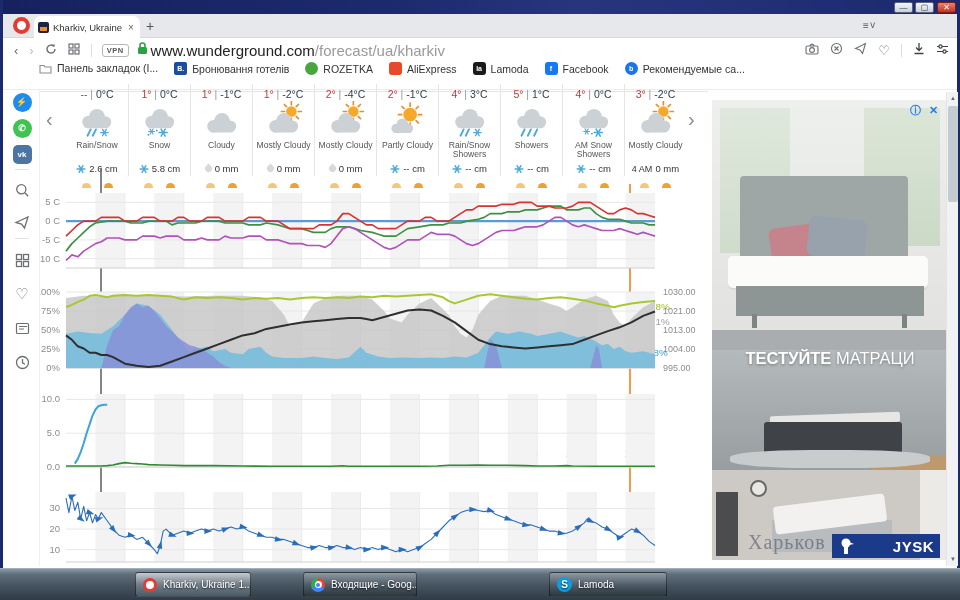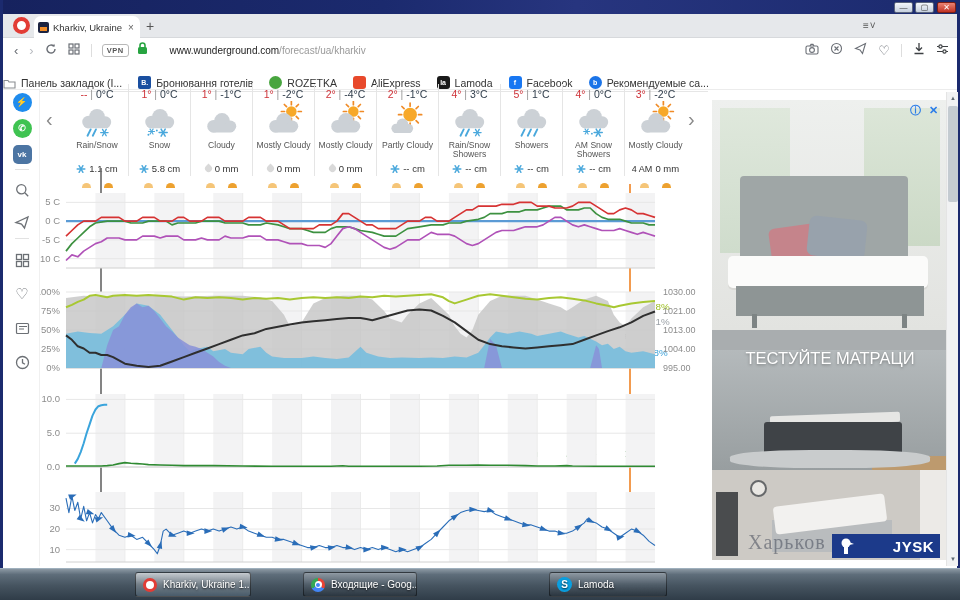--- a/index.html
+++ b/index.html
@@ -22,26 +22,26 @@
 #tab-title{font-size:9.5px;color:#333;white-space:nowrap;overflow:hidden;flex:1}
 #tab-close{font-size:10px;color:#666;flex:0 0 10px;text-align:center}
 #newtab{position:absolute;left:143px;top:4px;font-size:14px;color:#555}
 #tabmenu{position:absolute;left:860px;top:6px;color:#555;font-size:10px;letter-spacing:1px}
 
 #addrbar{position:absolute;left:3px;top:38px;width:954px;height:24px;background:#fff;display:flex;align-items:center}
 .nav-ic{color:#6b6f76;font-size:13px;margin-left:11px;line-height:1}
 .abar-sep{width:1px;height:13px;background:#ddd;margin-left:11px}
 #vpn-badge{margin-left:10px;border:1px solid #b8b8b8;border-radius:3px;font-size:7.5px;font-weight:bold;color:#555;padding:1px 4px;letter-spacing:.5px}
 #lock-icon{margin-left:8px}
-#url{margin-left:22px;font-size:10px;white-space:nowrap}
+#url{margin-left:3px;font-size:15px;white-space:nowrap}
 #url .host{color:#222}
 #url .path{color:#9a9a9a}
 #addr-right{position:absolute;right:8px;top:0;height:24px;display:flex;align-items:center;gap:11px}
 
-#bookmarksbar{position:absolute;left:3px;top:62px;width:954px;height:28px;background:#fff;border-bottom:1px solid #ececec;display:flex;align-items:flex-end;gap:16px;}
+#bookmarksbar{position:absolute;left:3px;top:62px;width:954px;height:28px;background:#fff;border-bottom:1px solid #ececec;display:flex;align-items:flex-start;gap:16px;padding-left:36px}
 .bm{display:flex;align-items:center;gap:5px;font-size:10.5px;color:#333;white-space:nowrap}
 .bm-ic{width:13px;height:13px;border-radius:3px;display:flex;align-items:center;justify-content:center;color:#fff;font-size:7px;font-weight:bold;flex:0 0 13px}
 
 
 #sidebar{position:absolute;left:3px;top:90px;width:37px;height:476px;background:#fff;border-right:1px solid #f0f0f0}
 .sb-ic{position:absolute;left:9px;width:20px;height:20px;display:flex;align-items:center;justify-content:center}
 .sb-div{position:absolute;left:12px;width:14px;height:1px;background:#e2e2e2}
 .badge{width:19px;height:19px;border-radius:50%;display:flex;align-items:center;justify-content:center;color:#fff;font-size:9px;font-weight:bold}
 
 
@@ -78,21 +78,21 @@
 .ad-sec{position:absolute;left:0;width:236px;overflow:hidden}
 #ad1{top:0;height:230px;background:linear-gradient(#eef0ee,#e2e3e0)}
 #ad2{top:230px;height:140px;background:linear-gradient(#b9bec0,#989ea0)}
 #ad3{top:370px;height:90px;background:#d3d1cd}
 .adshape{position:absolute}
 #ad-info,#ad-close{position:absolute;top:4px;width:13px;height:13px;color:#2b7de9;font-size:11px;line-height:13px;text-align:center;font-weight:bold}
 #ad-info{right:26px}
 #ad-close{right:8px}
 #ad-text{position:absolute;left:0;top:20px;width:236px;text-align:center;color:#fff;text-shadow:0 1px 3px rgba(0,0,0,.35);line-height:1.08}
 #ad-text .l1{font-size:16.5px}
-#ad-text .l1 b{font-weight:400}
+#ad-text .l1 b{font-weight:700}
 #ad-text .l23{font-size:23px;font-weight:800}
 #jysk{position:absolute;right:8px;bottom:2px;width:108px;height:24px;background:#1c3a8a;color:#fff;display:flex;align-items:center;justify-content:flex-end;padding-right:6px;font-weight:800;font-size:15px;letter-spacing:.5px}
 #jysk .bird{position:absolute;left:5px;top:3px;width:18px;height:18px}
 #watermark{position:absolute;left:36px;bottom:6px;font-family:"Liberation Serif",serif;font-size:20px;color:rgba(70,75,90,.55);letter-spacing:1px;white-space:nowrap}
 
 
 #scrollbar{position:absolute;left:946px;top:92px;width:12px;height:474px;background:#f1f2f3;border-left:1px solid #e4e4e4}
 .sb-btn{position:absolute;left:0;width:12px;height:13px;color:#5f6a73;font-size:6px;text-align:center;line-height:13px}
 #sb-up{top:0}
 #sb-down{bottom:0}
@@ -281,21 +281,21 @@
           </svg></div>
         <div class="cond">Rain/Snow</div>
         <div class="precip">
           <svg width="10" height="10" viewBox="-5 -5 10 10">
             <g transform="translate(0,0) scale(1.1)" stroke="#4aa8dc" stroke-width="1.3" stroke-linecap="round">
               <line x1="-3.5" y1="0" x2="3.5" y2="0" transform="rotate(0)"></line>
               <line x1="-3.5" y1="0" x2="3.5" y2="0" transform="rotate(60)"></line>
               <line x1="-3.5" y1="0" x2="3.5" y2="0" transform="rotate(120)"></line>
             </g>
           </svg>
-          <span>1.1 cm</span>
+          <span>2.6 cm</span>
         </div>
       </div>
       <div class="tile">
         <div class="temps"><span class="hi">1°</span><span class="sep"> | </span><span class="lo">0°C</span></div>
         <div class="wicon"><svg width="42" height="40" viewBox="0 0 38 38">
             <g transform="translate(2,4) scale(1)">
               <circle cx="9" cy="16" r="6" fill="#ccd1d6"></circle>
               <circle cx="17" cy="11" r="7.5" fill="#ccd1d6"></circle>
               <circle cx="25" cy="16" r="5.5" fill="#ccd1d6"></circle>
               <rect x="5" y="14" width="24" height="8" rx="4" fill="#ccd1d6"></rect>

